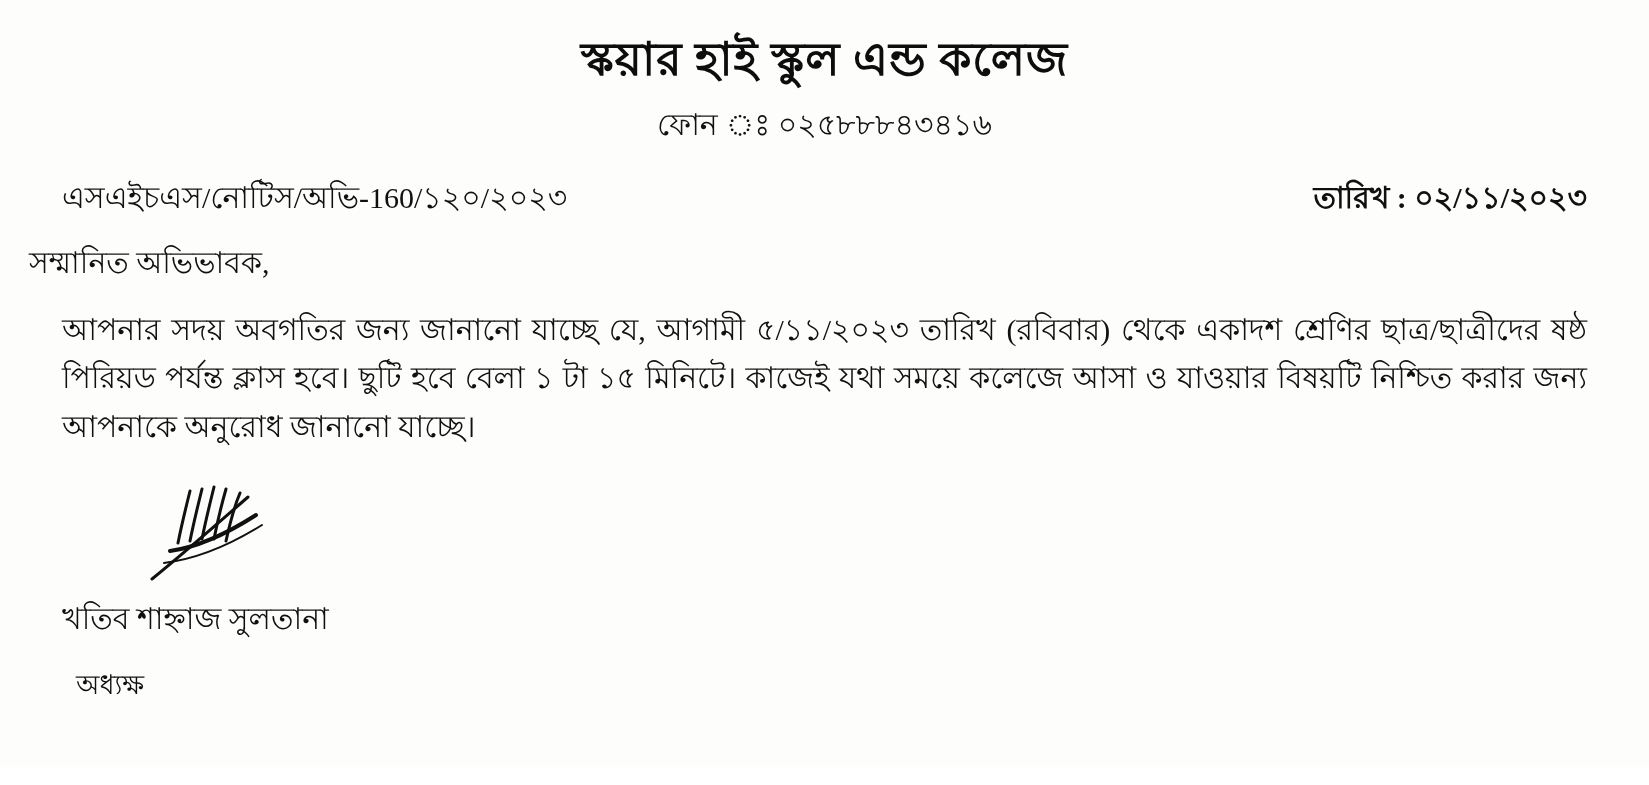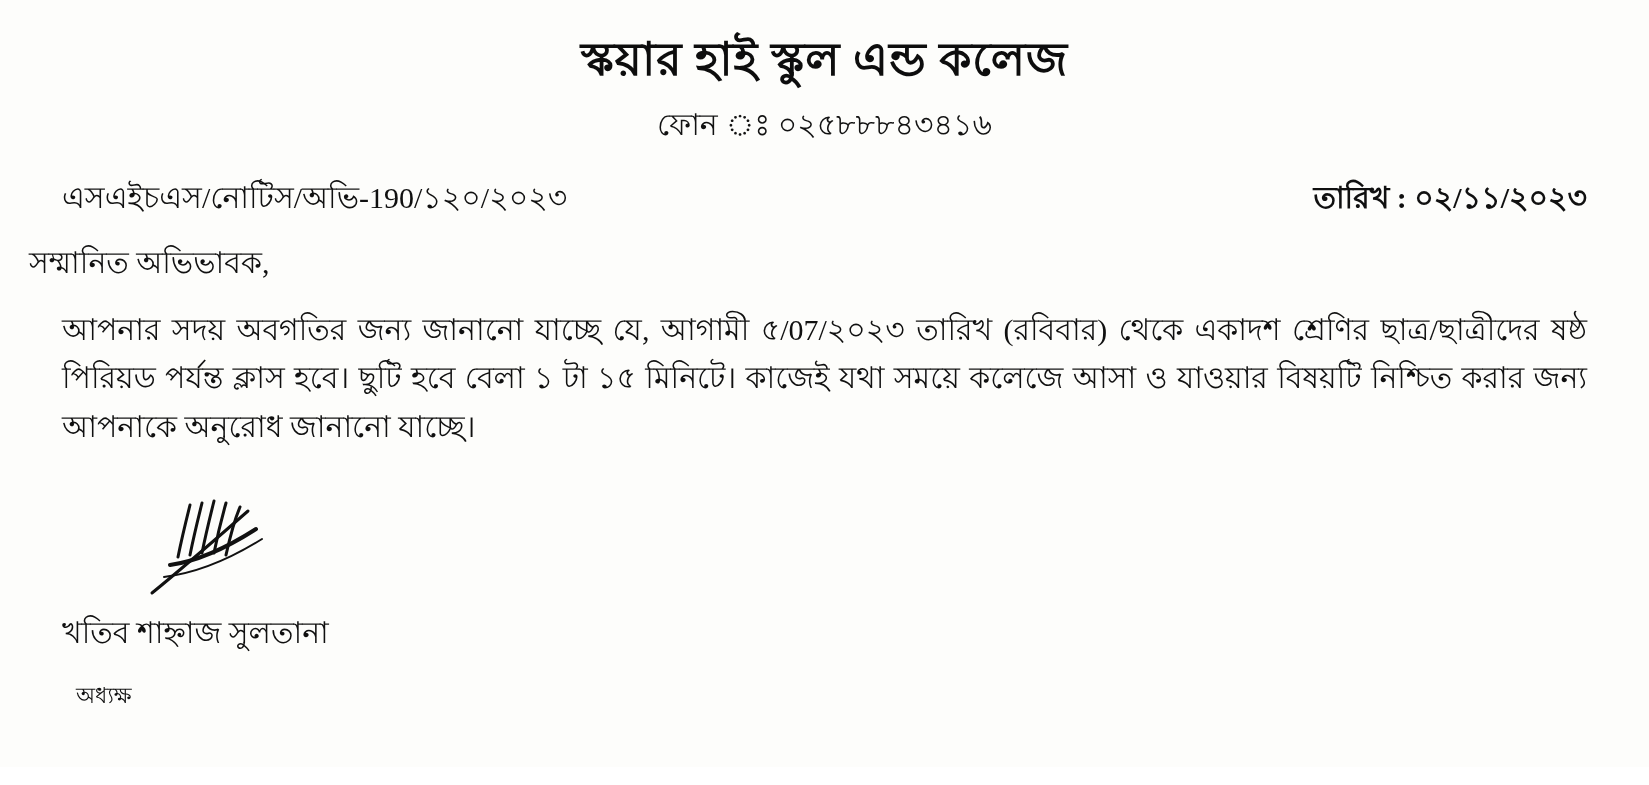--- a/index.html
+++ b/index.html
@@ -68,59 +68,59 @@
     line-height: 1.62;
     text-align: justify;
     text-justify: inter-word;
     color: #101010;
   }
 
   
   .signature-block {
     position: absolute;
     left: 62px;
-    bottom: 52px;
+    bottom: 58px;
     width: 620px;
   }
   .signature-mark {
     position: absolute;
     left: 82px;
     top: -128px;
     width: 200px;
     height: 120px;
   }
   .signer-name {
     font-size: 30px;
     color: #0f0f0f;
     margin: 0 0 18px 0;
   }
   .signer-title {
-    font-size: 22px;
+    font-size: 27px;
     color: #0f0f0f;
     margin-left: 14px;
   }
 </style>
 </head>
 <body>
 
 <div class="page">
 
   <div class="letterhead">
     <div class="school-name">স্কয়ার হাই স্কুল এন্ড কলেজ</div>
     <div class="school-phone">ফোন ঃ ০২৫৮৮৮৪৩৪১৬</div>
   </div>
 
   <div class="ref-row">
-    <div class="ref-no">এসএইচএস/নোটিস/অভি-190/১২০/২০২৩</div>
+    <div class="ref-no">এসএইচএস/নোটিস/অভি-160/১২০/২০২৩</div>
     <div class="ref-date">তারিখ : ০২/১১/২০২৩</div>
   </div>
 
   <div class="salutation">সম্মানিত অভিভাবক,</div>
 
-  <div class="body-text">আপনার সদয় অবগতির জন্য জানানো যাচ্ছে যে, আগামী ৫/07/২০২৩ তারিখ (রবিবার) থেকে একাদশ শ্রেণির ছাত্র/ছাত্রীদের ষষ্ঠ পিরিয়ড পর্যন্ত ক্লাস হবে। ছুটি হবে বেলা ১ টা ১৫ মিনিটে। কাজেই যথা সময়ে কলেজে আসা ও যাওয়ার বিষয়টি নিশ্চিত করার জন্য আপনাকে অনুরোধ জানানো যাচ্ছে।</div>
+  <div class="body-text">আপনার সদয় অবগতির জন্য জানানো যাচ্ছে যে, আগামী ৫/১১/২০২৩ তারিখ (রবিবার) থেকে একাদশ শ্রেণির ছাত্র/ছাত্রীদের ষষ্ঠ পিরিয়ড পর্যন্ত ক্লাস হবে। ছুটি হবে বেলা ১ টা ১৫ মিনিটে। কাজেই যথা সময়ে কলেজে আসা ও যাওয়ার বিষয়টি নিশ্চিত করার জন্য আপনাকে অনুরোধ জানানো যাচ্ছে।</div>
 
   <div class="signature-block">
     <svg class="signature-mark" viewBox="0 0 200 120">
       <g fill="none" stroke="#111111" stroke-width="3" stroke-linecap="round">
         <path d="M8 112 C 40 86, 72 58, 104 30"></path>
         <path d="M34 76 C 38 56, 42 40, 46 24"></path>
         <path d="M46 74 C 50 54, 54 38, 58 22"></path>
         <path d="M58 72 C 62 52, 66 36, 70 20"></path>
         <path d="M70 72 C 74 52, 78 36, 82 22"></path>
         <path d="M82 74 C 86 56, 90 40, 96 26"></path>

